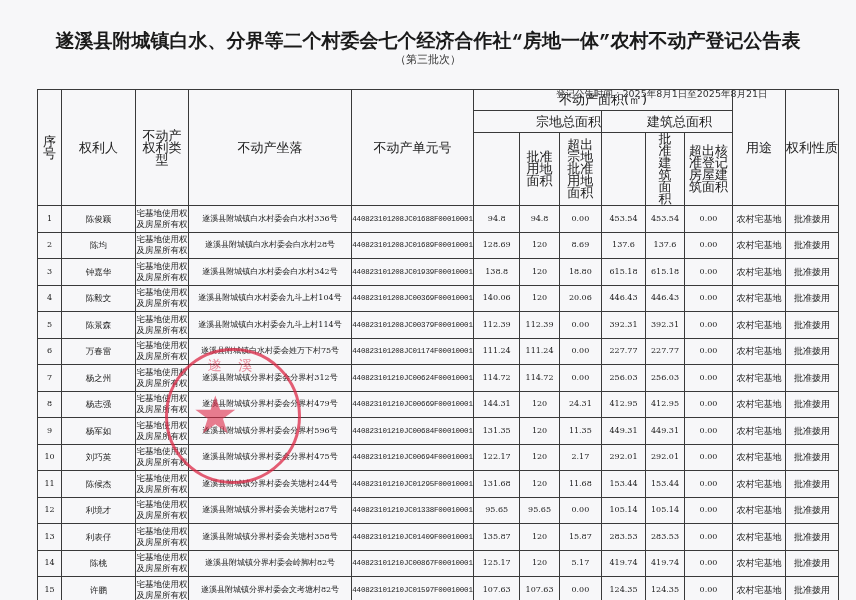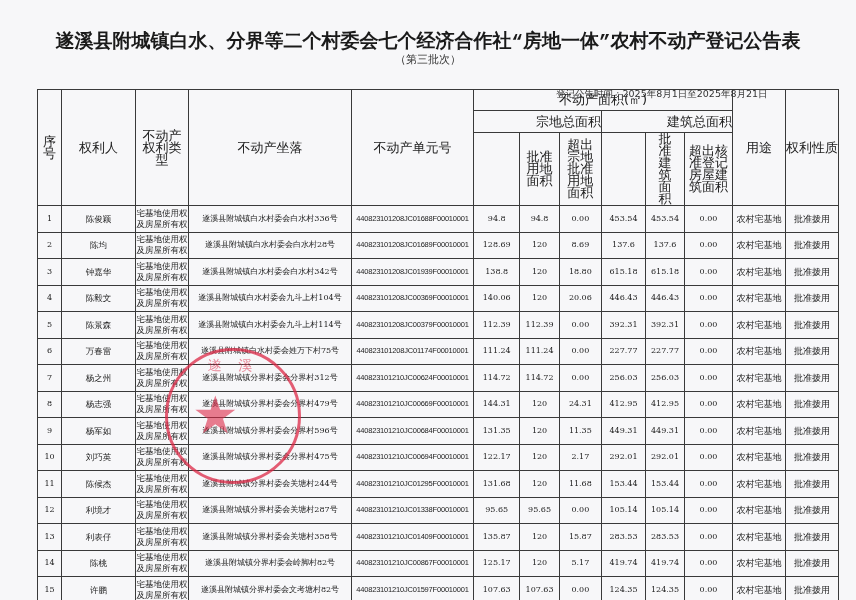--- a/index.html
+++ b/index.html
@@ -22,21 +22,21 @@
     position:absolute; left:37px; top:89px; border-collapse:collapse; table-layout:fixed;
     font-family:"DejaVu Sans", sans-serif; font-size:9px;
   }
   table.reg td, table.reg th {
     border:1px solid #3a3a3a; text-align:center; vertical-align:middle; padding:0;
     font-weight:normal; line-height:12px; overflow:hidden; white-space:nowrap;
   }
   table.reg th { font-size:13px; color:#222; }
   table.reg td.wrap, table.reg th.wrap { white-space:normal; }
   table.reg td.num { font-family:"DejaVu Serif", serif; font-size:8px; }
-  table.reg td.code { font-family:Liberation Sans, sans-serif; font-size:7.5px; letter-spacing:-0.2px;text-align:center; }
+  table.reg td.code { font-family:Liberation Mono, monospace; font-size:7.5px; letter-spacing:-0.2px;text-align:center; }
   table.reg td.addr { font-family:"DejaVu Serif", serif; font-size:8px; }
   table.reg td.name { font-family:"DejaVu Serif", serif; font-size:8.5px; }
   table.reg td.type { font-size:8.5px; line-height:11px; }
   table.reg td.seq { font-family:"DejaVu Serif", serif; font-size:8px; }
   table.reg tbody tr { height:26.5px; }
   .stamp {
     position:absolute; left:165px; top:348px; width:136px; height:136px; border-radius:50%;
     border:3px solid rgba(220,40,70,0.75); box-sizing:border-box; pointer-events:none;
   }
   .stamp .star {
@@ -80,21 +80,21 @@
       <th rowspan="3">权利人</th>
       <th rowspan="3" class="wrap" style="padding:0 3px">不动产权利类型</th>
       <th rowspan="3">不动产坐落</th>
       <th rowspan="3">不动产单元号</th>
       <th colspan="6">不动产面积(㎡)</th>
       <th rowspan="3">用途</th>
       <th rowspan="3">权利性质</th>
     </tr>
     <tr style="height:22px">
       <th colspan="3" style="text-align:left;padding-left:62px">宗地总面积</th>
-      <th colspan="3" style="text-align:right;padding-left:45px">建筑总面积</th>
+      <th colspan="3" style="text-align:left;padding-left:45px">建筑总面积</th>
     </tr>
     <tr style="height:42px">
       <th></th>
       <th class="wrap" style="padding:12px 4px">批准用地面积</th>
       <th class="wrap" style="padding:0 2px">超出宗地批准用地面积</th>
       <th></th>
       <th class="wrap" style="padding:0 10px">批准建筑面积</th>
       <th class="wrap" style="padding:0 0">超出核准登记房屋建筑面积</th>
     </tr>
   </thead>

